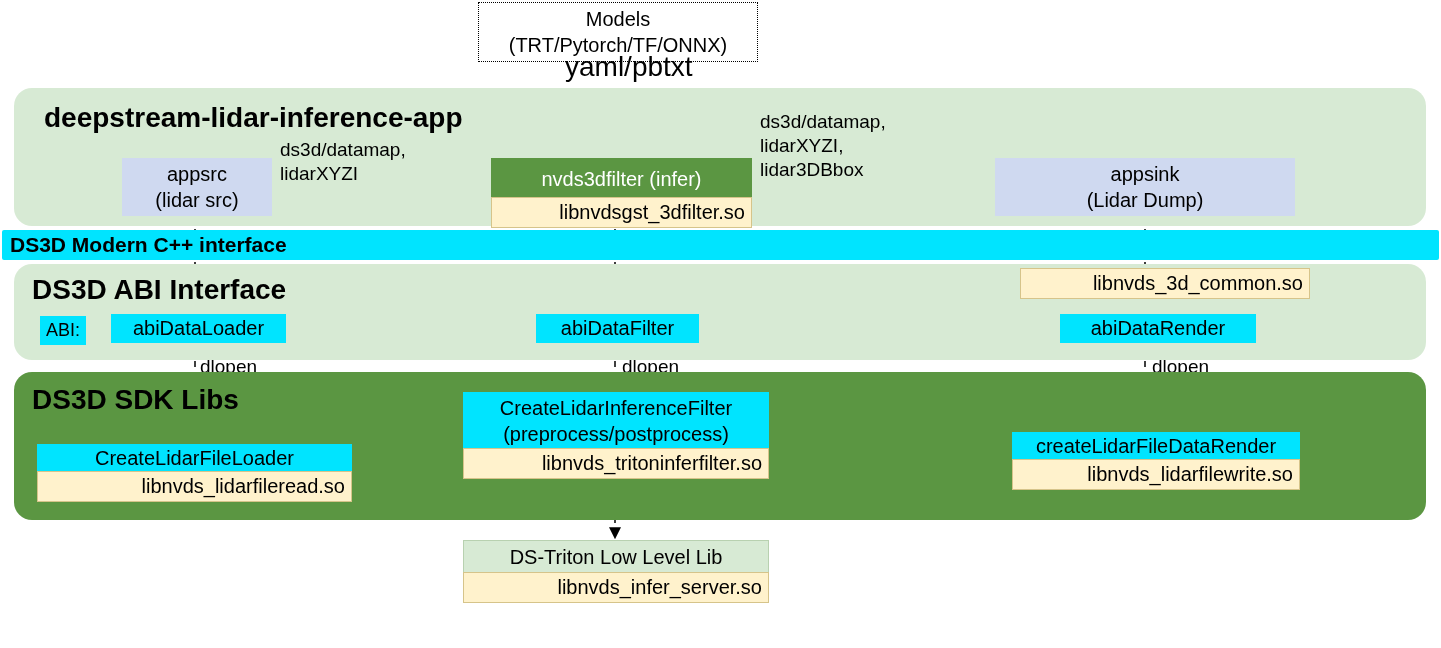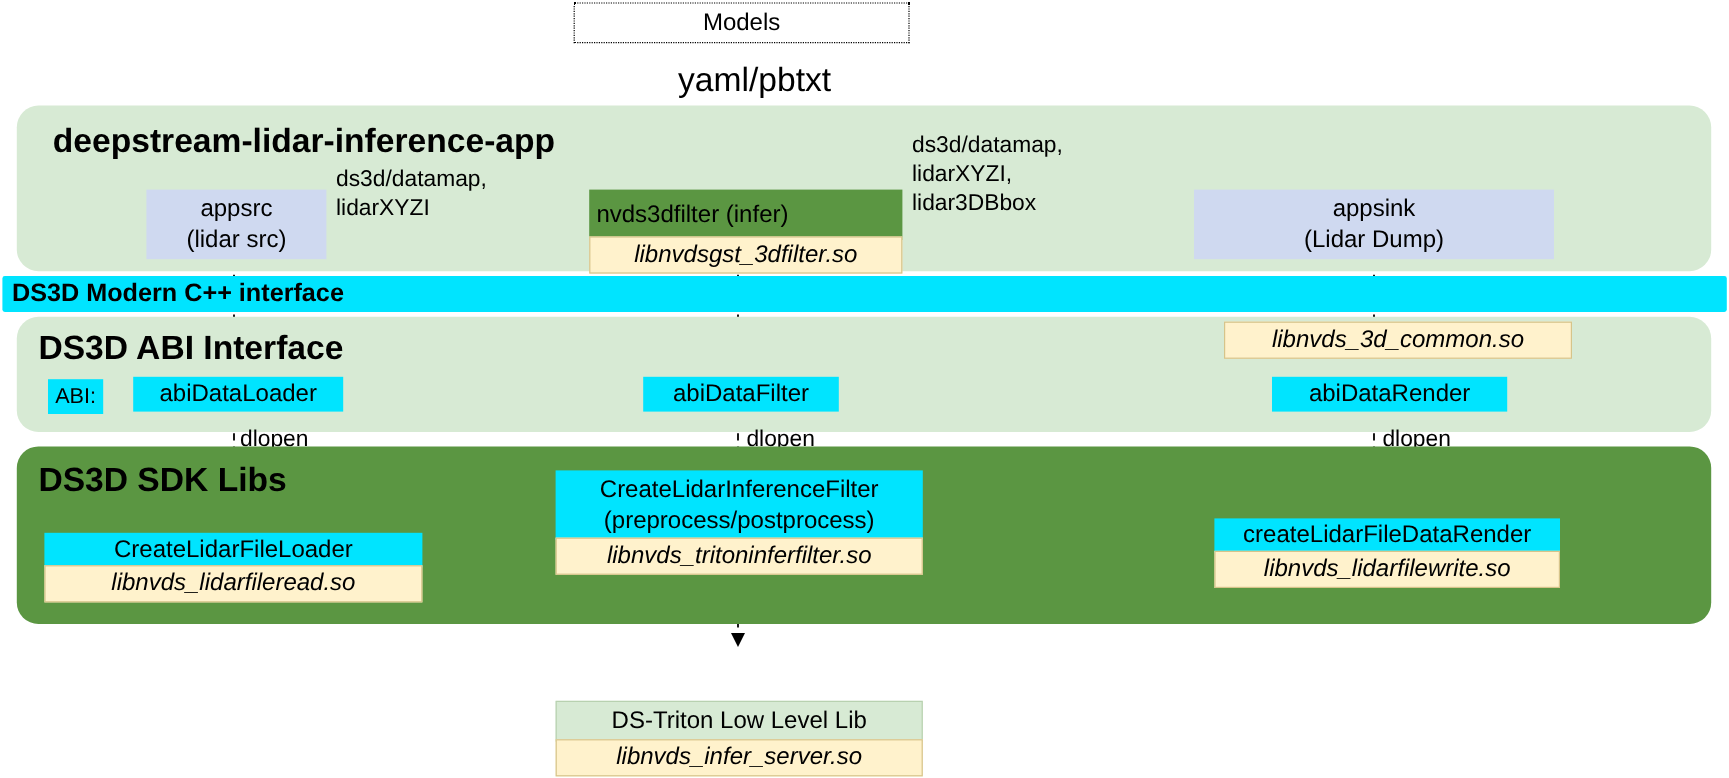--- a/index.html
+++ b/index.html
@@ -36,44 +36,42 @@
     padding: 3px 8px;
   }
   .cyan-box {
     background: #00e4ff;
     text-align: center;
     padding: 3px 6px;
   }
   .beige-box {
     background: #fff2cc;
     border: 1px solid #d6c48a;
-    text-align: center;
+    text-align: right;
     padding: 3px 6px;
-    font-style: italic;
   }
   .blue-box {
     background: #cfd9f0;
     text-align: center;
     line-height: 1.3;
     padding: 3px 8px;
   }
   .green-box {
     background: #5b9642;
-    text-align: left;
-    color: #000000;
+    text-align: center;
+    color: #ffffff;
     padding: 3px 8px;
     line-height: 1.3;
   }
   .pale-box {
     background: #d7ead4;
     text-align: center;
     border: 1px solid #b8d1b0;
     line-height: 1.3;
     padding: 3px 8px;
-    margin-top: 44px;
   }
   .title {
     font-weight: bold;
     font-size: 28px;
   }
   .label-text {
     font-size: 19px;
     line-height: 1.25;
   }
   .small-label { font-size: 19px; }
@@ -99,20 +97,21 @@
 
   <line x1="195" y1="218" x2="195" y2="442" stroke="#000" stroke-width="1.5" stroke-dasharray="6 5" marker-end="url(#arr)"></line>
   <line x1="615" y1="218" x2="615" y2="390" stroke="#000" stroke-width="1.5" stroke-dasharray="6 5" marker-end="url(#arr)"></line>
   <line x1="1145" y1="218" x2="1145" y2="430" stroke="#000" stroke-width="1.5" stroke-dasharray="6 5" marker-end="url(#arr)"></line>
 
   <line x1="615" y1="484" x2="615" y2="538" stroke="#000" stroke-width="1.5" stroke-dasharray="6 5" marker-end="url(#arr)"></line>
 </svg>
 
 <div class="abs models-box" style="left:478px; top:2px; width:280px;">
   <div>Models</div>
+  <div>(TRT/Pytorch/TF/ONNX)</div>
 </div>
 <div class="abs" style="left:565px; top:51px; font-size:28px;">yaml/pbtxt</div>
 
 <div class="abs panel-light" style="left:14px; top:88px; width:1412px; height:138px;"></div>
 <div class="abs title" style="left:44px; top:102px;">deepstream-lidar-inference-app</div>
 
 <div class="abs blue-box" style="left:122px; top:158px; width:150px;">
   <div>appsrc</div>
   <div>(lidar src)</div>
 </div>

